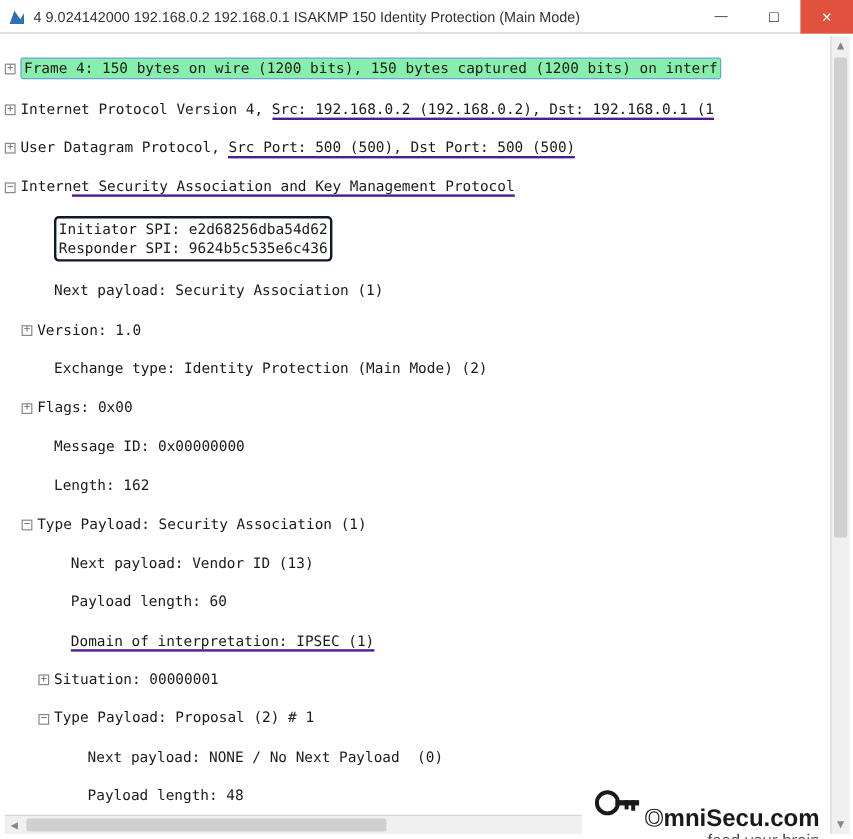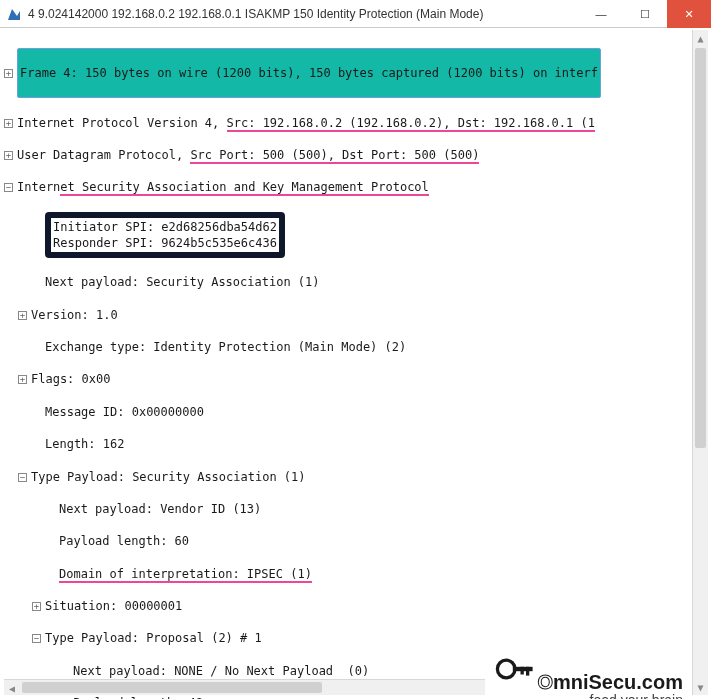--- a/index.html
+++ b/index.html
@@ -47,21 +47,21 @@
   .content {
     padding: 4px 4px 0 4px;
     height: calc(100% - 28px);
     overflow: hidden;
     position: relative;
     white-space: pre;
     line-height: 1.35;
     color: #1a1a1a;
   }
   .line { display: block; }
-  .hl-frame { background: #14b8a6; border: 1px solid #6aa0e0; display:inline-block; padding: 16px 2px; border-radius:2px;}
+  .hl-frame { background: #86efac; border: 1px solid #6aa0e0; display:inline-block; padding: 0 2px; border-radius:2px;}
   .indent-0 { padding-left: 0; }
   .indent-1 { padding-left: 14px; }
   .indent-2 { padding-left: 28px; }
   .indent-3 { padding-left: 42px; }
   .indent-4 { padding-left: 56px; }
   .tree-icon {
     display: inline-block;
     width: 9px; height: 9px;
     border: 1px solid #888;
     text-align: center;
@@ -70,23 +70,23 @@
     color: #666;
     margin-right: 4px;
     vertical-align: middle;
     background: #fff;
   }
   .spacer-icon {
     display: inline-block;
     width: 9px;
     margin-right: 4px;
   }
-  .ul-orange { border-bottom: 2px solid #ec4899; }
+  .ul-orange { border-bottom: 2px solid #4c1d95; }
   .box-orange {
-    border: 6px solid #0f172a;
+    border: 2px solid #0f172a;
     border-radius: 4px;
     display: inline-block;
     padding: 1px 2px;
   }
   .scrollbar-v {
     position: absolute;
     right: 3px; top: 30px; bottom: 4px;
     width: 16px;
     background: #f0f0f0;
     border-left: 1px solid #d8d8d8;

